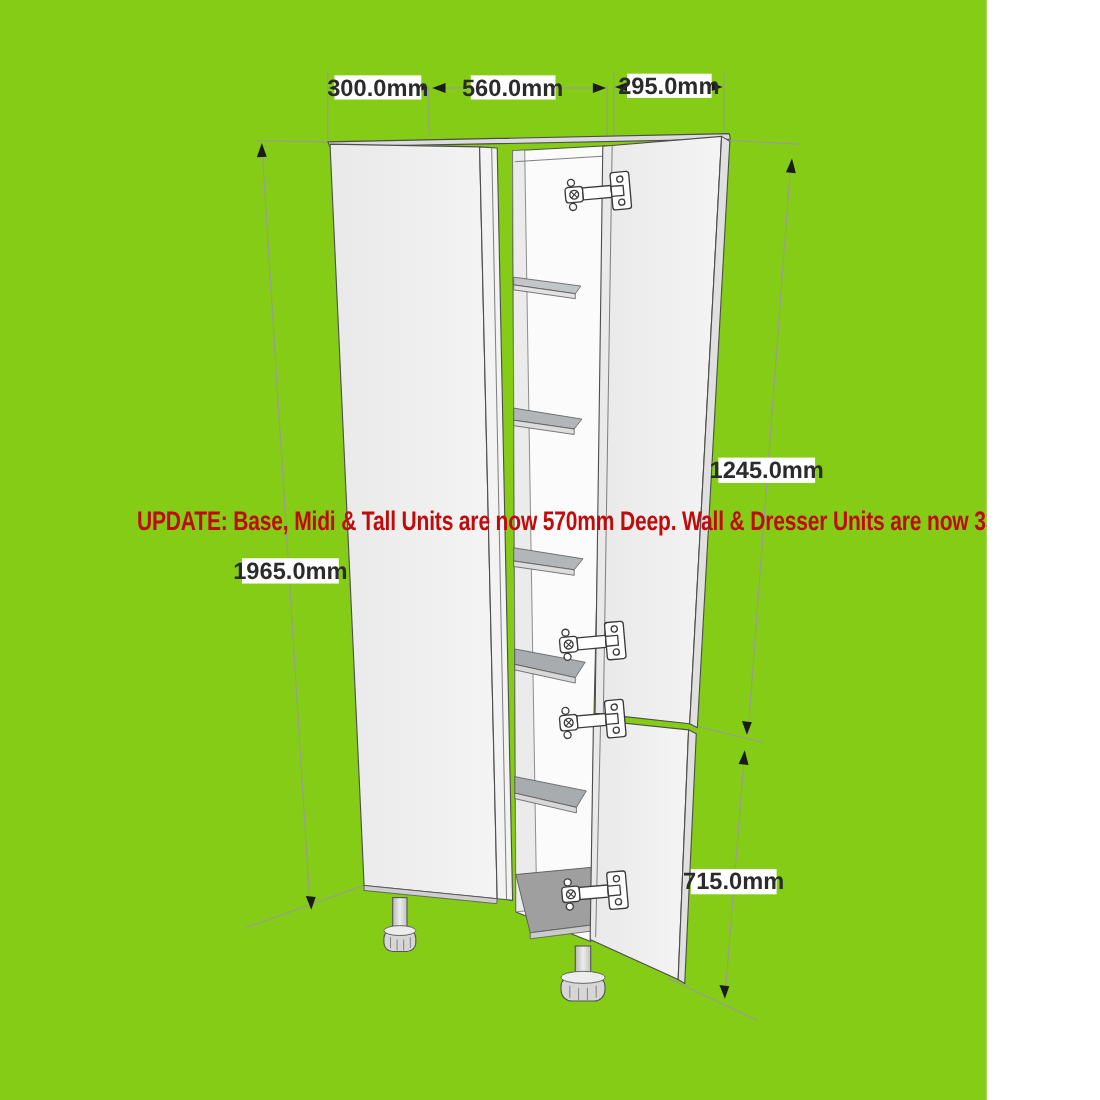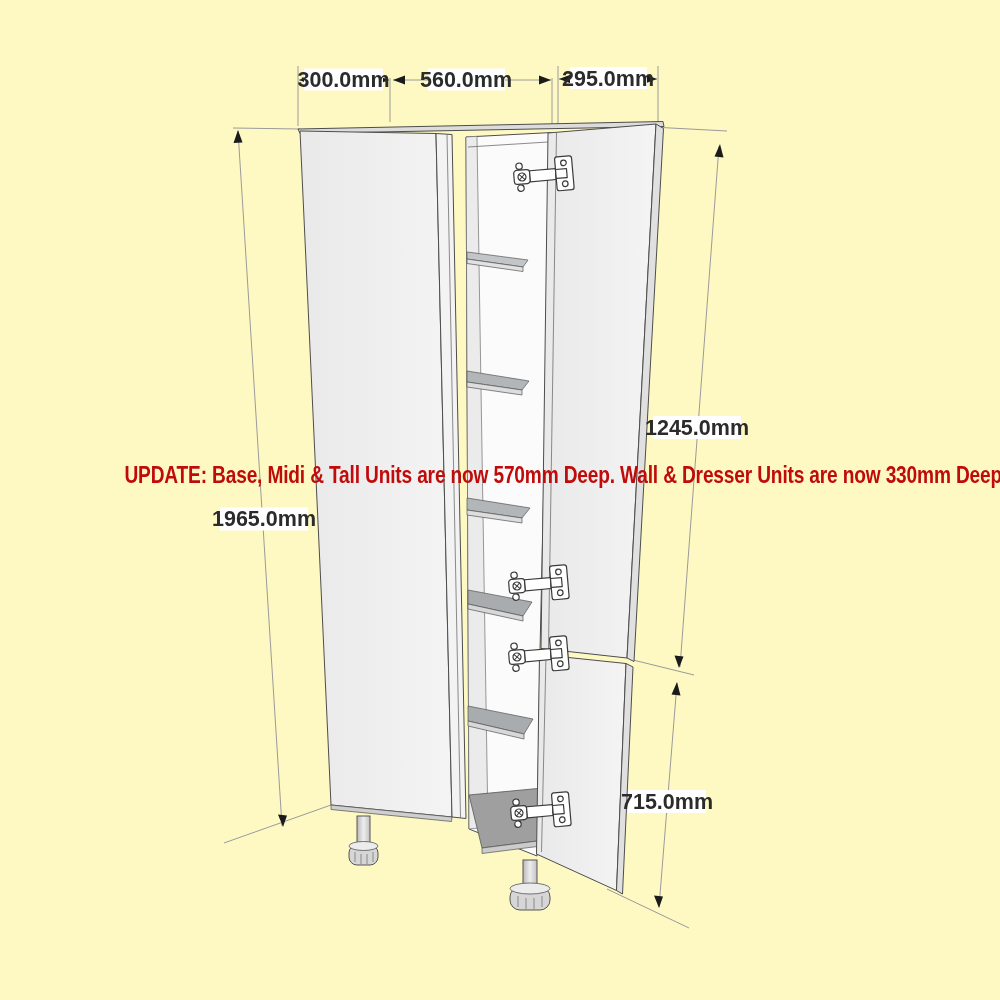--- a/index.html
+++ b/index.html
@@ -1,17 +1,17 @@
 <!DOCTYPE html>
 <html><head>
 <meta charset="utf-8">
 <style>
   html,body{margin:0;padding:0;background:#fff;}
   .canvas{
-    position:relative;width:1000px;height:1000px;background:#fef9c3;
+    position:relative;width:897px;height:1000px;background:#84cc16;
     font-family:"Liberation Sans",sans-serif;overflow:hidden;
   }
   .drawing{position:absolute;left:0;top:0;}
   .dim-label{
     font-family:"Liberation Sans",sans-serif;
     font-weight:bold;font-size:21.5px;fill:#2b2b2b;
   }
   .update-banner{
     position:absolute;left:0;top:461px;width:1000px;text-align:center;
     white-space:nowrap;pointer-events:none;

